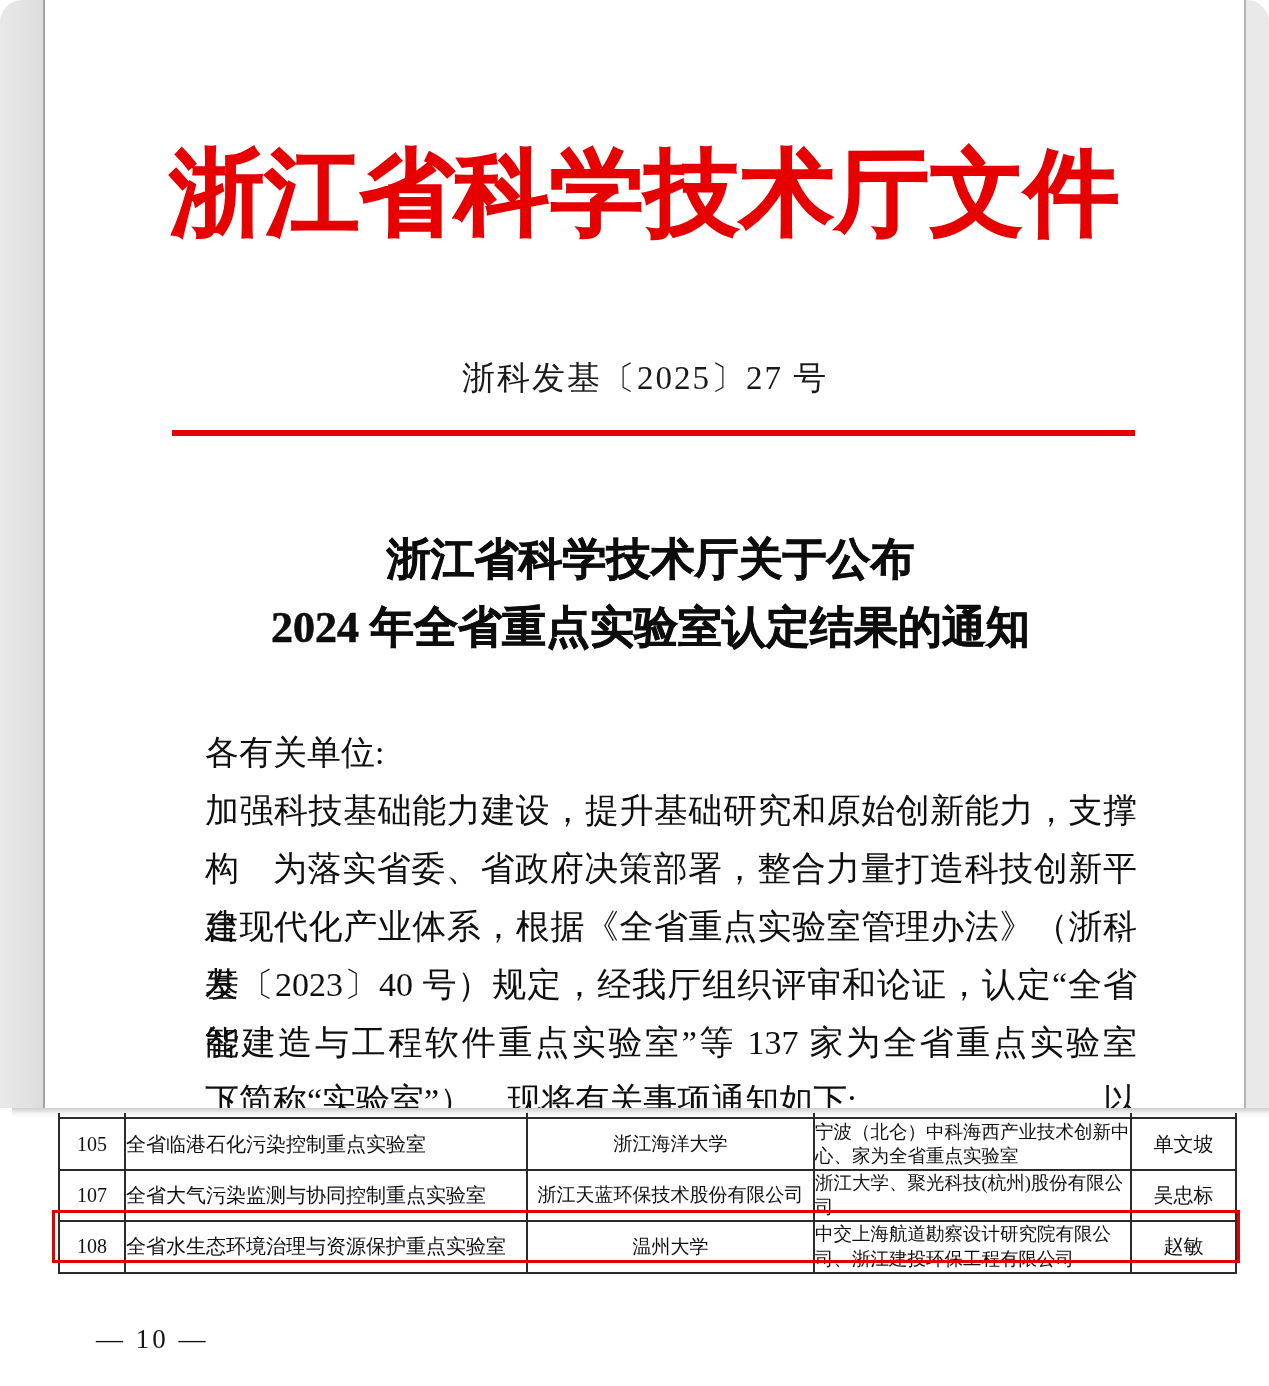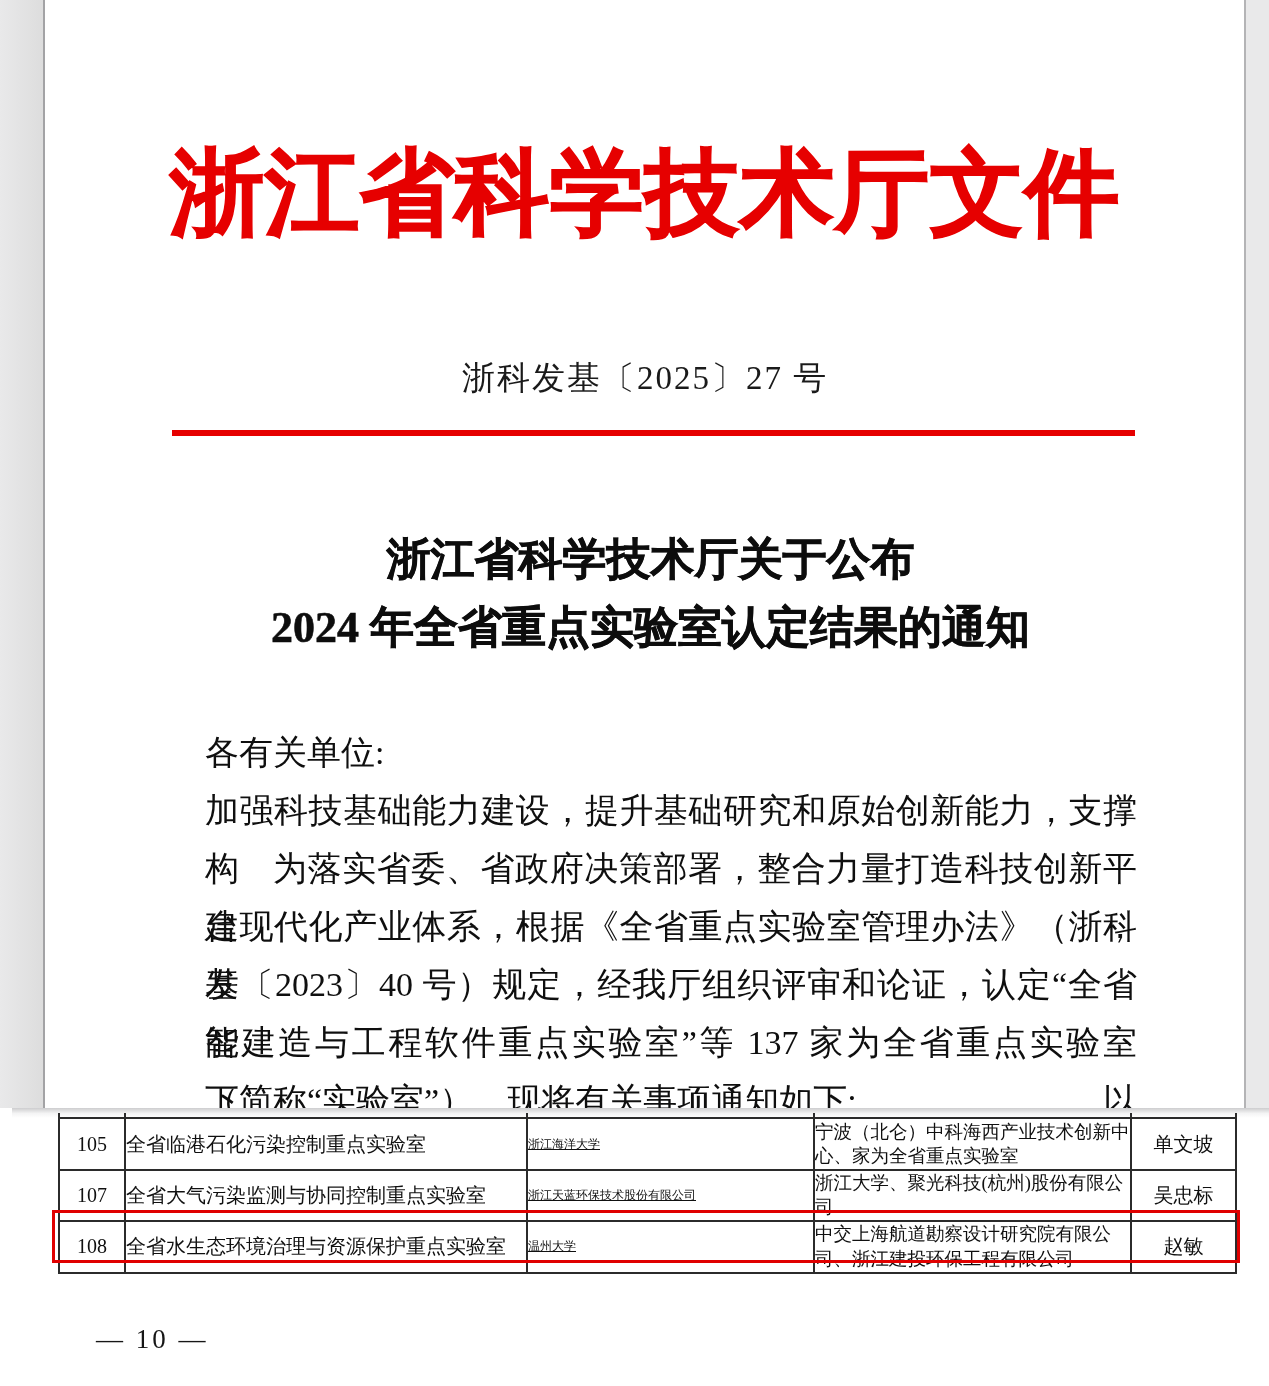--- a/index.html
+++ b/index.html
@@ -3,20 +3,21 @@
 <meta charset="utf-8">
 <style>
   html,body{margin:0;padding:0;background:#ffffff;}
   .screen{
     position:relative;
     width:1269px;height:1386px;
     overflow:hidden;
     font-family:"Liberation Serif","DejaVu Serif",serif;
     color:#111;
     background:#ffffff;
+    border-radius:22px;
   }
   
   .top-section{
     position:absolute;left:0;top:0;width:1269px;height:1108px;
     background:#ffffff;
   }
   .margin-strip-left{
     position:absolute;left:0;top:0;width:43px;height:1108px;
     background:linear-gradient(to right,#e9e9ea,#dddddd);
     border-right:2px solid #a3a3a5;
@@ -101,21 +102,21 @@
     padding:0;
     overflow:hidden;
   }
   tr.stub td{ border-top:none; height:4px; }
   tr.row-a td{ height:50px; }
   tr.row-b td{ height:48px; }
   tr.row-c td{ height:45px; }
   tr.row-d td{ height:50px; }
   td.c-no{ width:64px; text-align:center; }
   td.c-lab{ width:400px; text-align:left; padding-left:14px; }
-  td.c-inst{ width:285px; text-align:left; padding-left:13px; font-size:12px;text-decoration:underline; }
+  td.c-inst{ width:285px; text-align:center; padding-left:13px; font-size:19px; }
   td.c-partners{ width:315px; text-align:left; padding:2px 6px 2px 7px; font-size:18.5px; line-height:1.32; }
   td.c-director{ width:103px; text-align:center; }
   .highlight-box{
     position:absolute;left:40px;top:102px;
     width:1188px;height:53px;
     border:3px solid #e00000;
     box-sizing:border-box;
     pointer-events:none;
   }
   .page-number{

